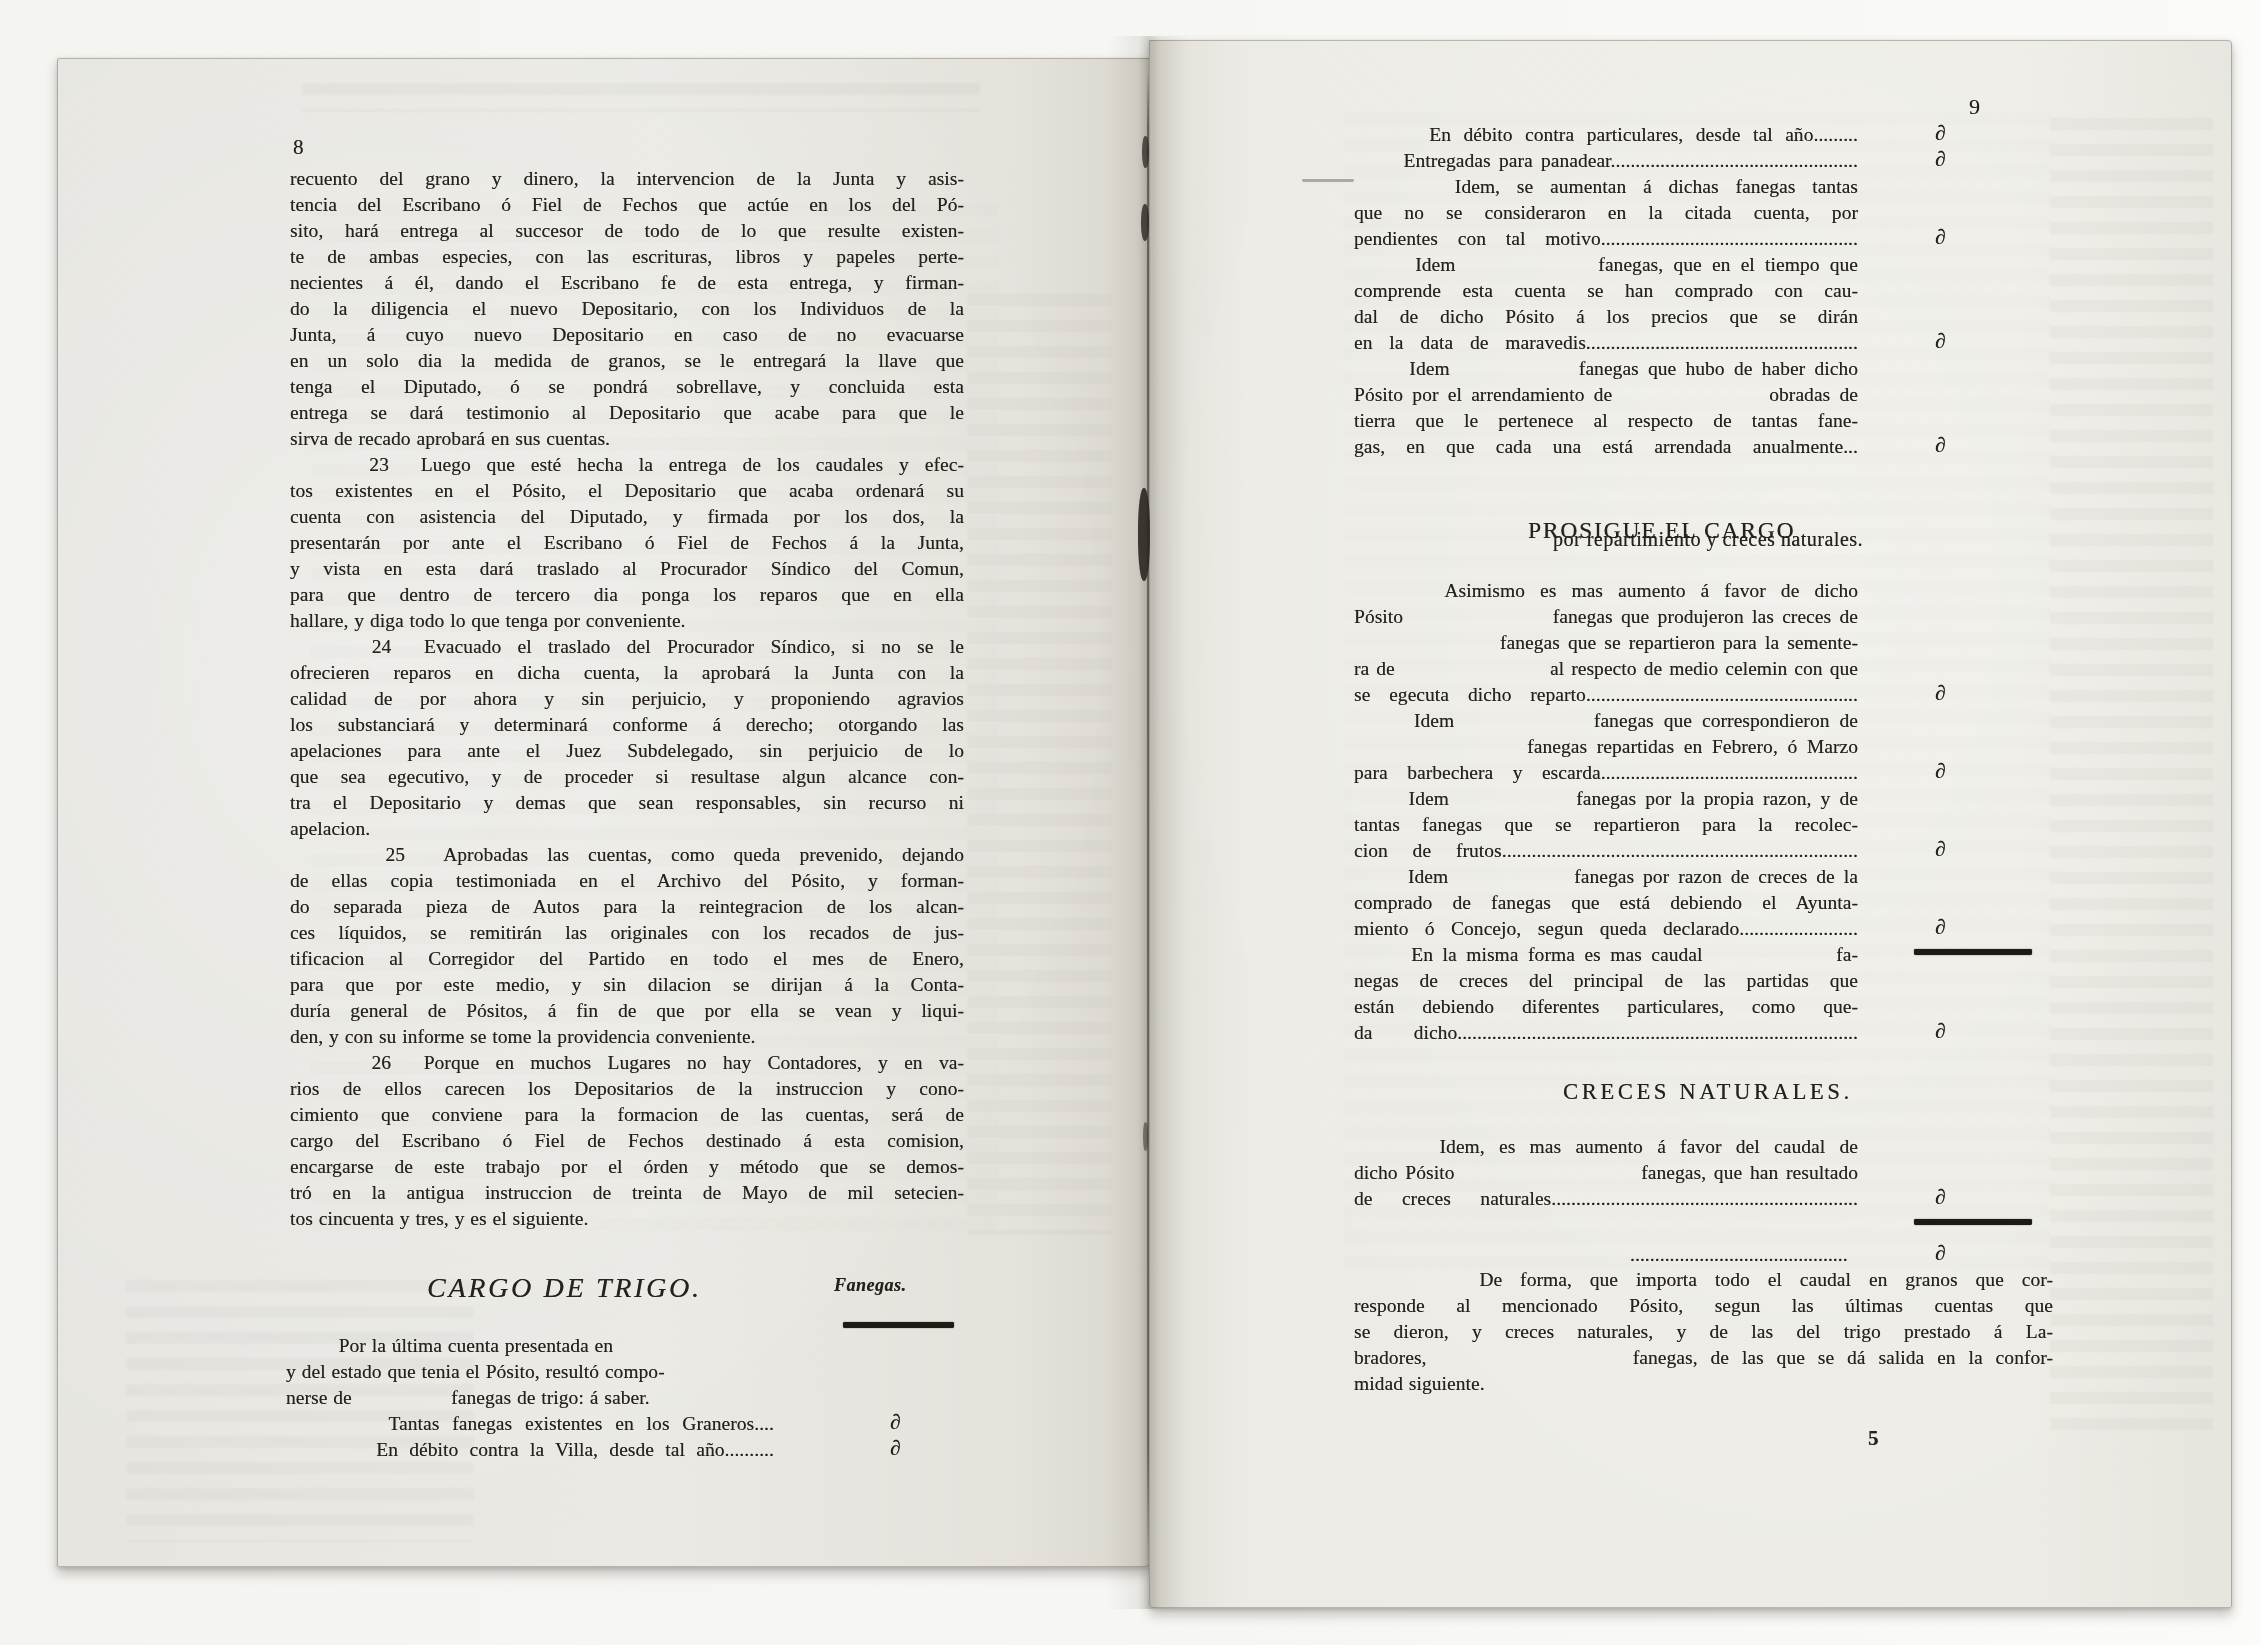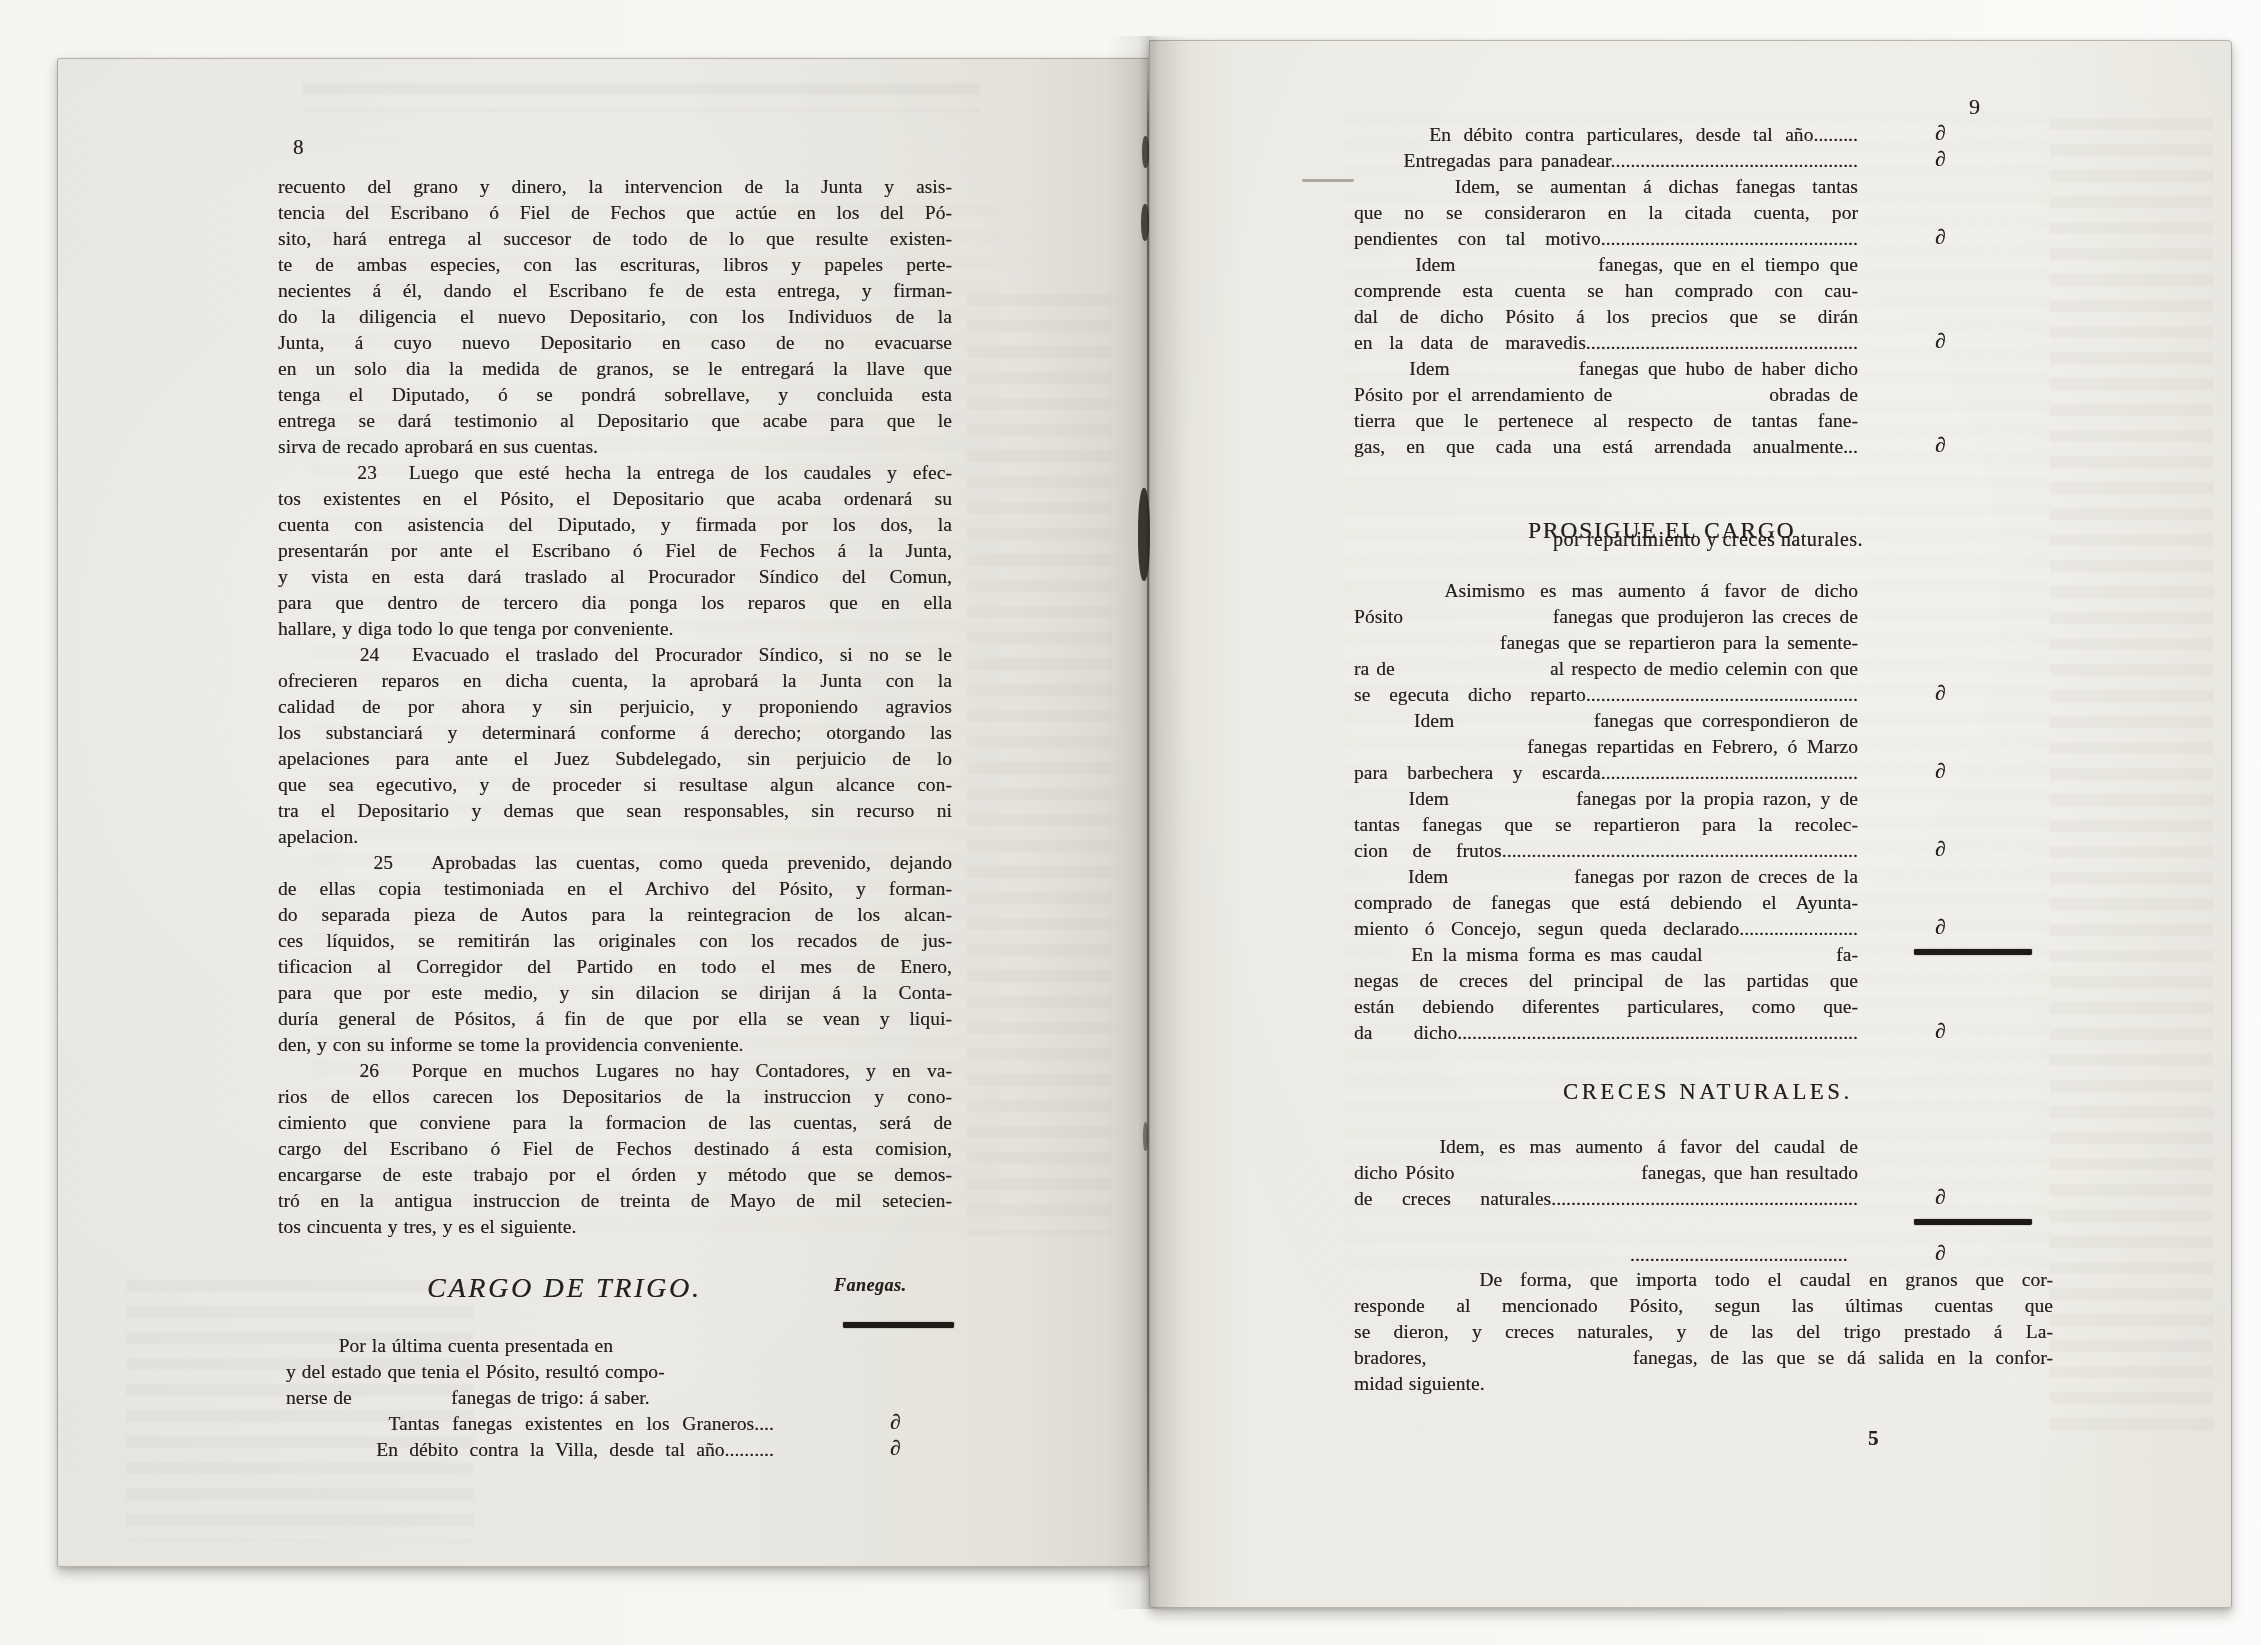--- a/index.html
+++ b/index.html
@@ -60,21 +60,21 @@
 <div class="scan">
 
   <div class="page page-left">
     <div class="bleed" style="left:244px;top:23.5px;width:678px;height:29px;opacity:.07;"></div>
     <div class="bleed" style="left:253px;top:145px;width:687px;height:1031px;opacity:.02;"></div>
     <div class="bleed" style="left:909px;top:235px;width:145px;height:941px;opacity:.06;"></div>
     <div class="bleed" style="left:68px;top:1221px;width:348px;height:262px;opacity:.055;"></div>
 
     <div class="pnum" style="left:235px;top:76px;">8</div>
 
-    <div class="tcol" style="left:220px;top:107px;width:674px;margin-top:8px;">
+    <div class="tcol" style="left:232px;top:107px;width:674px;">
 
     <div class="tline">recuento del grano y dinero, la intervencion de la Junta y asis-</div>
         <div class="tline">tencia del Escribano ó Fiel de Fechos que actúe en los del Pó-</div>
         <div class="tline">sito, hará entrega al succesor de todo de lo que resulte existen-</div>
         <div class="tline">te de ambas especies, con las escrituras, libros y papeles perte-</div>
         <div class="tline">necientes á él, dando el Escribano fe de esta entrega, y firman-</div>
         <div class="tline">do la diligencia el nuevo Depositario, con los Individuos de la</div>
         <div class="tline">Junta, á cuyo nuevo Depositario en caso de no evacuarse</div>
         <div class="tline">en un solo dia la medida de granos, se le entregará la llave que</div>
         <div class="tline">tenga el Diputado, ó se pondrá sobrellave, y concluida esta</div>

